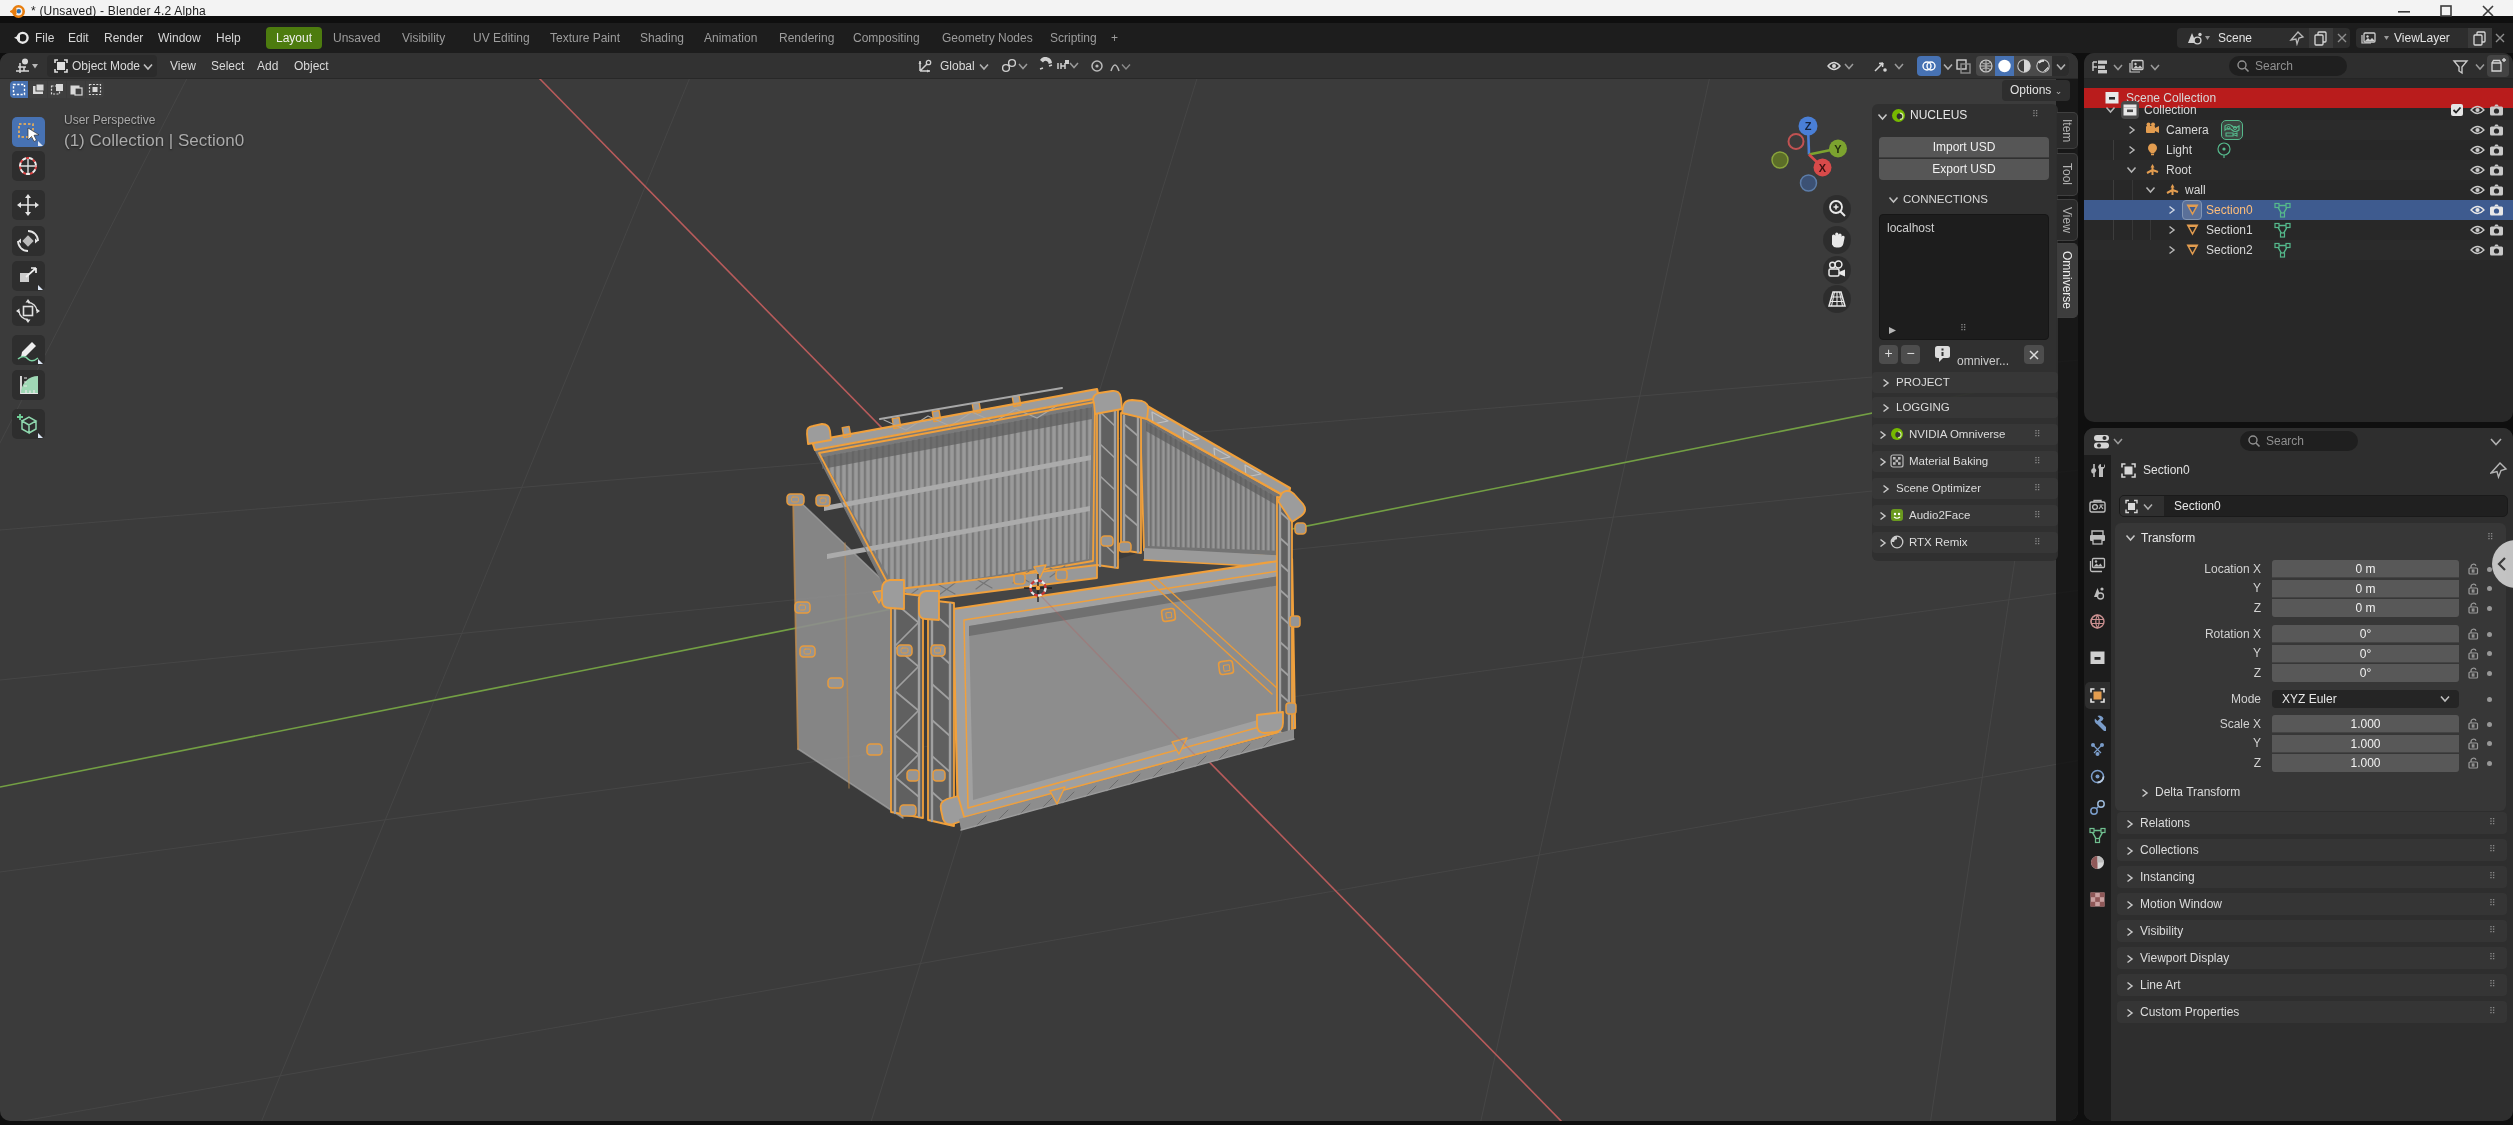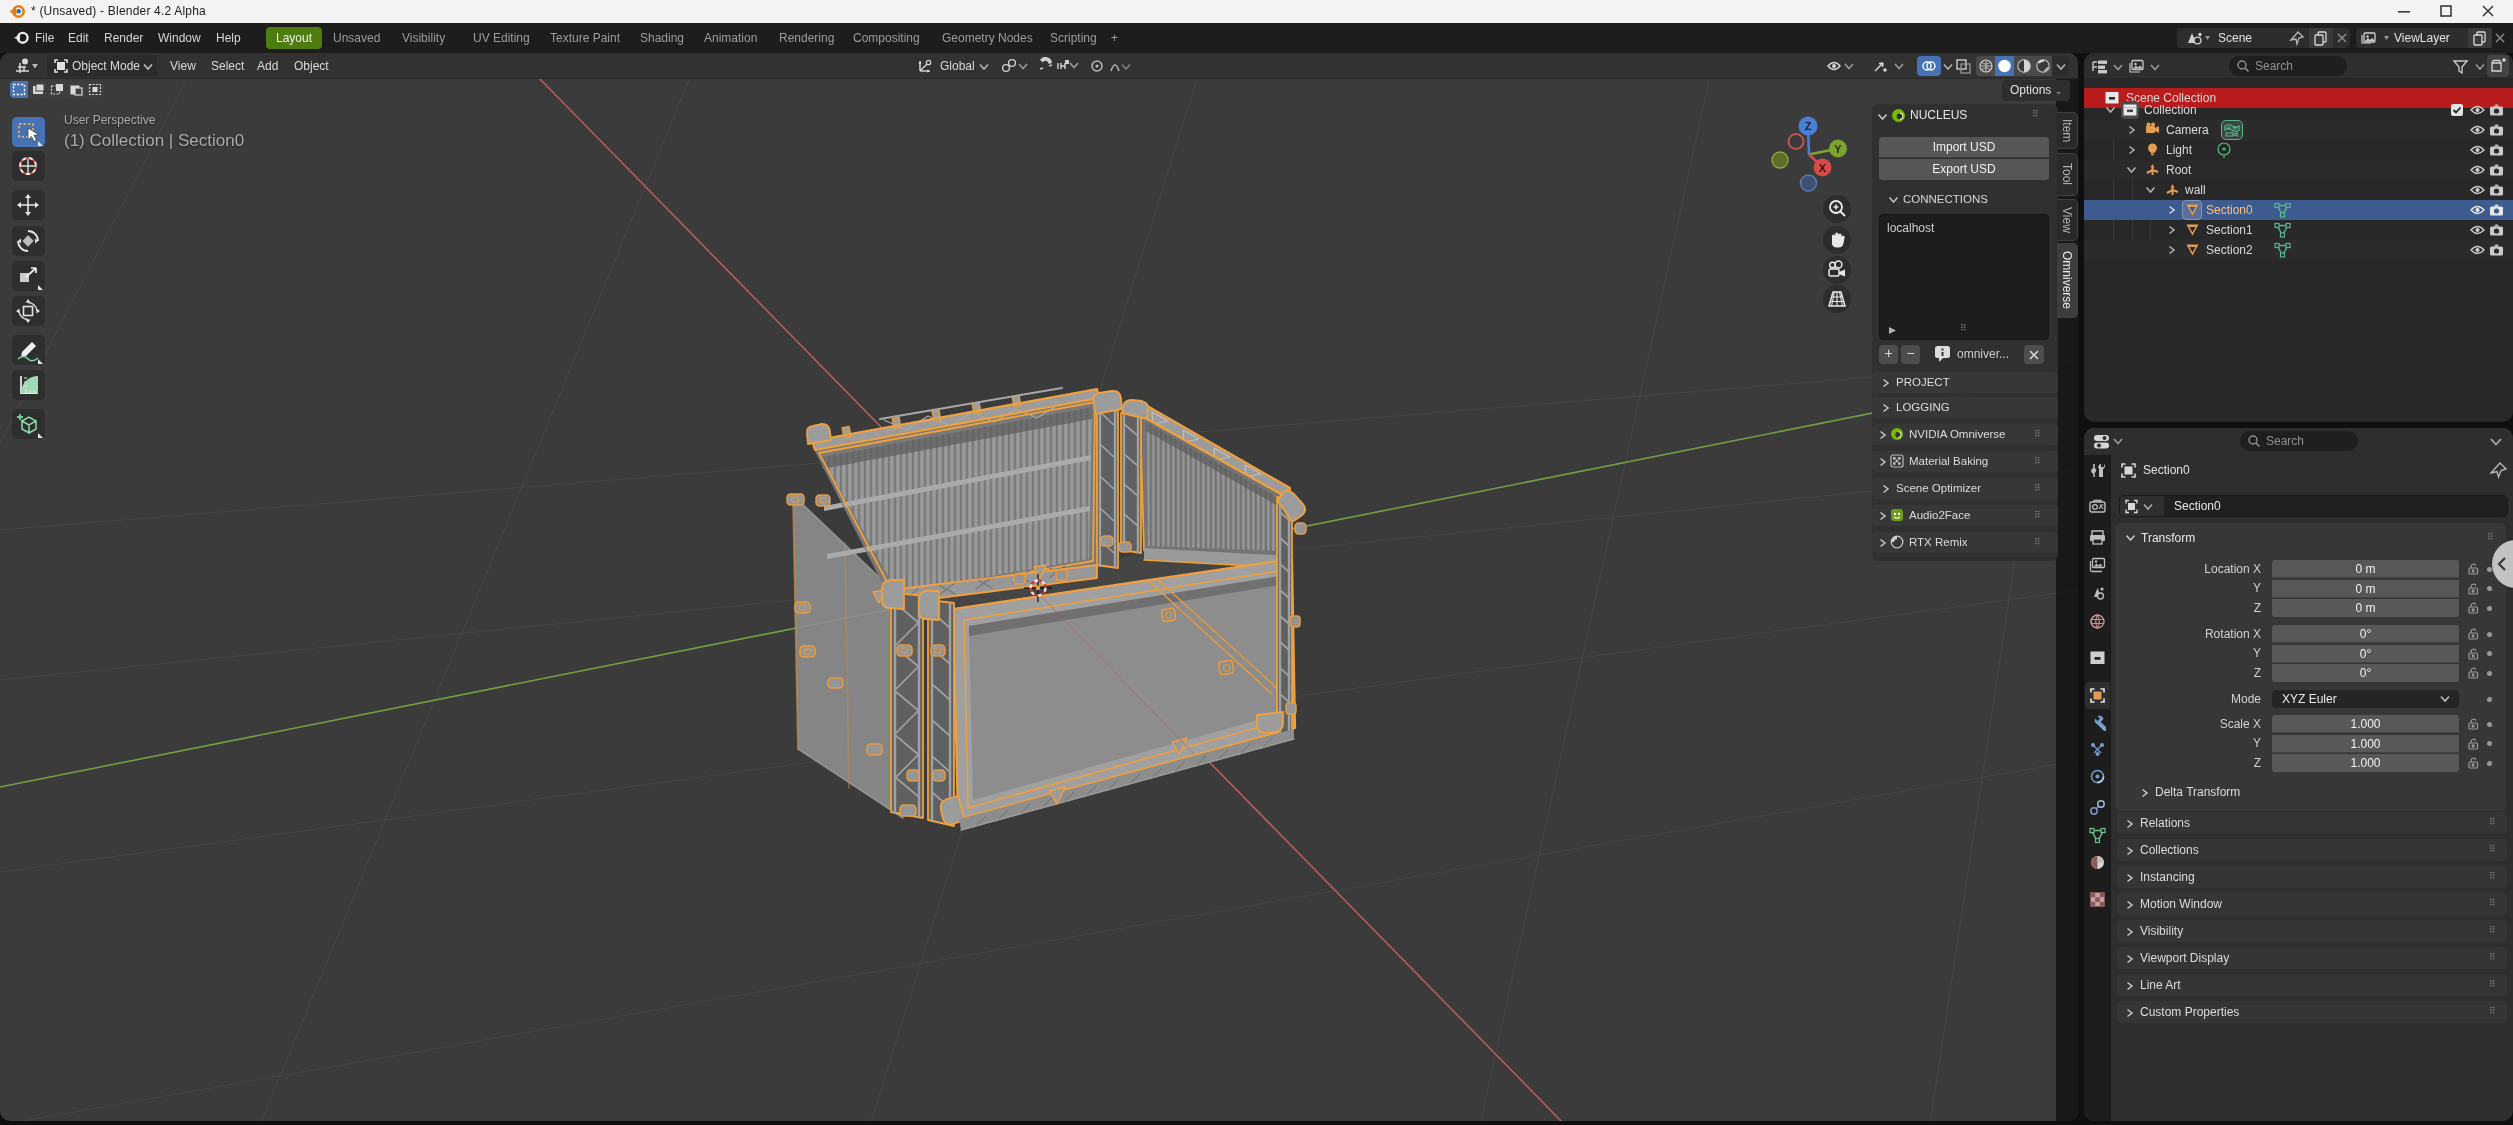--- a/index.html
+++ b/index.html
@@ -1,18 +1,18 @@
 <!DOCTYPE html>
 <html><head><meta charset="utf-8">
 <style>
 html,body{margin:0;padding:0;width:2513px;height:1125px;background:#0f0f0f;font-family:"Liberation Sans",sans-serif;overflow:hidden;-webkit-font-smoothing:antialiased}
 *{box-sizing:border-box}
 .abs{position:absolute}
 
-#titlebar{position:absolute;left:0;top:0;width:2513px;height:23px;background:#f3f3f3;color:#1b1b1b;font-size:12px}
+#titlebar{position:absolute;left:0;top:0;width:2513px;height:16px;background:#f3f3f3;color:#1b1b1b;font-size:12px}
 #titlebar .tt{position:absolute;left:31px;top:4px;letter-spacing:.2px}
 .wbtn{position:absolute;top:0;width:42px;height:23px;color:#444}
 
 #topbar{position:absolute;left:0;top:23px;width:2513px;height:30px;background:#1d1d1d;color:#d6d6d6;font-size:12px}
 .menuitem{position:absolute;top:8px}
 .wstab{position:absolute;top:4px;height:22px;line-height:22px;padding:0 10px;border-radius:4px;color:#9d9d9d}
 .wstab.act{background:#4d7c0f;color:#f0f0f0}
 .idwidget{position:absolute;top:5px;height:20px;background:#2d2d2d;border-radius:4px;color:#e3e3e3}
 
 #viewport{position:absolute;left:0;top:53px;width:2078px;height:1068px;background:#3b3b3b;border-radius:10px;overflow:hidden}
@@ -568,21 +568,21 @@
    <span class="abs grip" style="left:80px;top:108px">⠿</span>
  </div>
  <div class="abs" style="left:7px;top:241px;width:19px;height:19px;background:#4d4d4d;border-radius:4px;text-align:center;line-height:17px;color:#ddd;font-size:14px">+</div>
  <div class="abs" style="left:29px;top:241px;width:19px;height:19px;background:#4d4d4d;border-radius:4px;text-align:center;line-height:16px;color:#ddd;font-size:14px">−</div>
  <svg class="abs" style="left:62px;top:241px" width="18" height="18">
         <rect x="1" y="1" width="15" height="12" rx="2.5" fill="#ddd"></rect>
         <path d="M5 13 l0 4 4 -4" fill="#ddd"></path>
         <rect x="7.5" y="3.5" width="2" height="2" fill="#333"></rect>
         <rect x="7.5" y="7" width="2" height="4" fill="#333"></rect>
       </svg>
- <span class="abs" style="left:85px;top:243px;color:#cacaca">omniver...</span>
+ <span class="abs" style="left:85px;top:250px;color:#cacaca">omniver...</span>
  <div class="abs" style="left:152px;top:241px;width:20px;height:19px;background:#4d4d4d;border-radius:4px">
         <svg class="abs" style="left:4px;top:4px" width="12" height="12">
           <path d="M2 2 L10 10 M10 2 L2 10" stroke="#ddd" stroke-width="1.5"></path>
         </svg>
       </div>
  <div class="nrow" style="left:0;top:268px">
         <svg class="abs" style="left:10px;top:6px" width="8" height="10">
           <path d="M1.5 1.5 L6 5 L1.5 8.5" fill="none" stroke="#c8c8c8" stroke-width="1.5"></path>
         </svg>
         <span class="abs" style="left:24px;top:4px">PROJECT</span>

